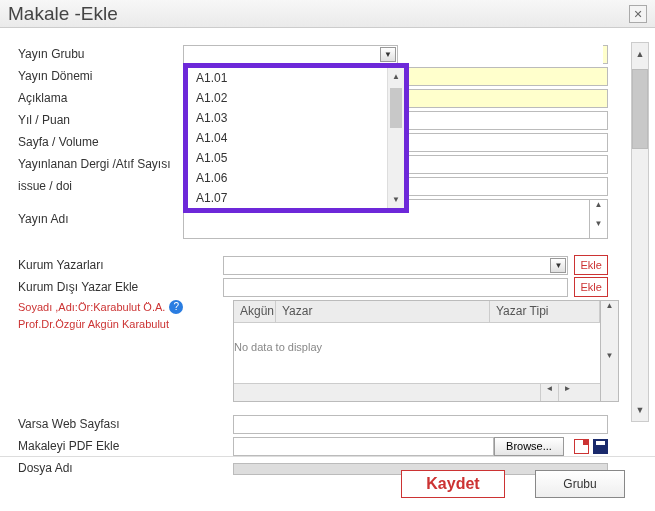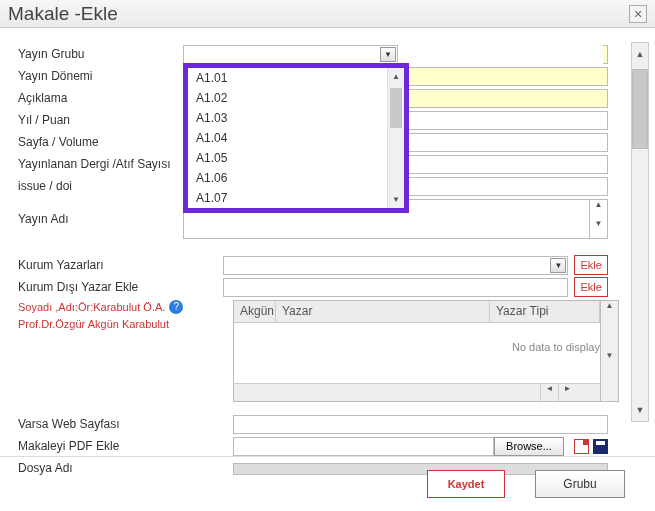--- a/index.html
+++ b/index.html
@@ -36,37 +36,37 @@
   .author-row .combo { width: 345px; flex: none; }
   .ekle { margin-left:6px; height:20px; width:35px; border:1px solid #c33; color:#c33; background:#fff; font-size:11px; cursor:pointer; }
   .hint-line { color:#c33; font-size:11px; padding:2px 0; display:flex; align-items:center; width:215px; }
   .hint-line .q { margin-left:4px; width:14px;height:14px;border-radius:50%;background:#2a7de1;color:#fff;font-size:10px;text-align:center;line-height:14px; }
   .grid-area { display:flex; }
   .grid { margin-top:2px; border:1px solid #bbb; width:368px; }
   .ghead { display:flex; background:#ececec; border-bottom:1px solid #ccc; height:22px; }
   .ghead div { border-right:1px solid #ccc; padding:3px 6px; color:#555; }
   .ghead .c1{width:42px;} .ghead .c2{flex:1;} .ghead .c3{width:110px;}
   .gbody { height:60px; position:relative; background:#fff; }
-  .gbody .empty { position:absolute; left:0;right:0;top:18px;text-align:right;color:#888;font-size:11px; }
+  .gbody .empty { position:absolute; left:0;right:0;top:18px;text-align:left;color:#888;font-size:11px; }
   .gside { width:18px; border:1px solid #bbb; border-left:none; margin-top:2px; display:flex; flex-direction:column; background:#f0f0f0;}
   .gside span{flex:1;text-align:center;font-size:8px;color:#555;cursor:pointer;}
   .gfoot { height:18px; background:#eee; border-top:1px solid #ccc; display:flex;}
   .gfoot .hsb{margin-left:auto;width:60px;display:flex;}
   .gfoot .hsb span{width:18px;text-align:center;font-size:8px;color:#555;border-left:1px solid #ccc;cursor:pointer;}
   .browse-row { display:flex; align-items:center; height:20px; margin-top:2px;}
   .browse-row .b-input{flex:1;height:19px;border:1px solid #bbb;background:#fff;}
   .browse-btn{width:70px;height:19px;border:1px solid #999;background:linear-gradient(#fff,#e6e6e6);font-size:11px;cursor:pointer;}
   .iconset{display:flex;gap:4px;margin-left:10px;}
   .pdfic{width:15px;height:15px;border:1px solid #c33;position:relative;}
   .pdfic::after{content:"";position:absolute;top:0;right:0;width:5px;height:5px;background:#c33;}
   .saveic{width:15px;height:15px;background:#1a2a6c;position:relative;}
   .saveic::after{content:"";position:absolute;top:2px;left:3px;right:3px;height:4px;background:#fff;}
   .gray-bar{height:12px;background:#ddd;border:1px solid #bbb;margin-top:2px;}
   .footer { position:absolute; left:0; right:0; bottom:0; height:55px; border-top:1px solid #ddd; display:flex; align-items:center; justify-content:flex-end; gap:30px; padding-right:30px; }
-  .btn-save { width:78px; height:28px; border:1px solid #c33; background:#fff; color:#c33; font-weight:bold; font-size:11px; cursor:pointer;}
+  .btn-save { width:104px; height:28px; border:1px solid #c33; background:#fff; color:#c33; font-weight:bold; font-size:16px; cursor:pointer;}
   .btn-close { width:90px; height:28px; border:1px solid #888; background:linear-gradient(#fff,#eee); color:#333; font-size:12px; cursor:pointer;}
   .narrow .combo { width: 215px; flex:none; }
   .rest-yellow { position:absolute; left:420px; right:0; top:0; height:19px; background:#ffffcc; border:1px solid #bbb; border-left:none; }
 </style>
 </head>
 <body>
 
 <div class="titlebar">
   <span class="title">Makale -Ekle</span>
   <span class="close">✕</span>

